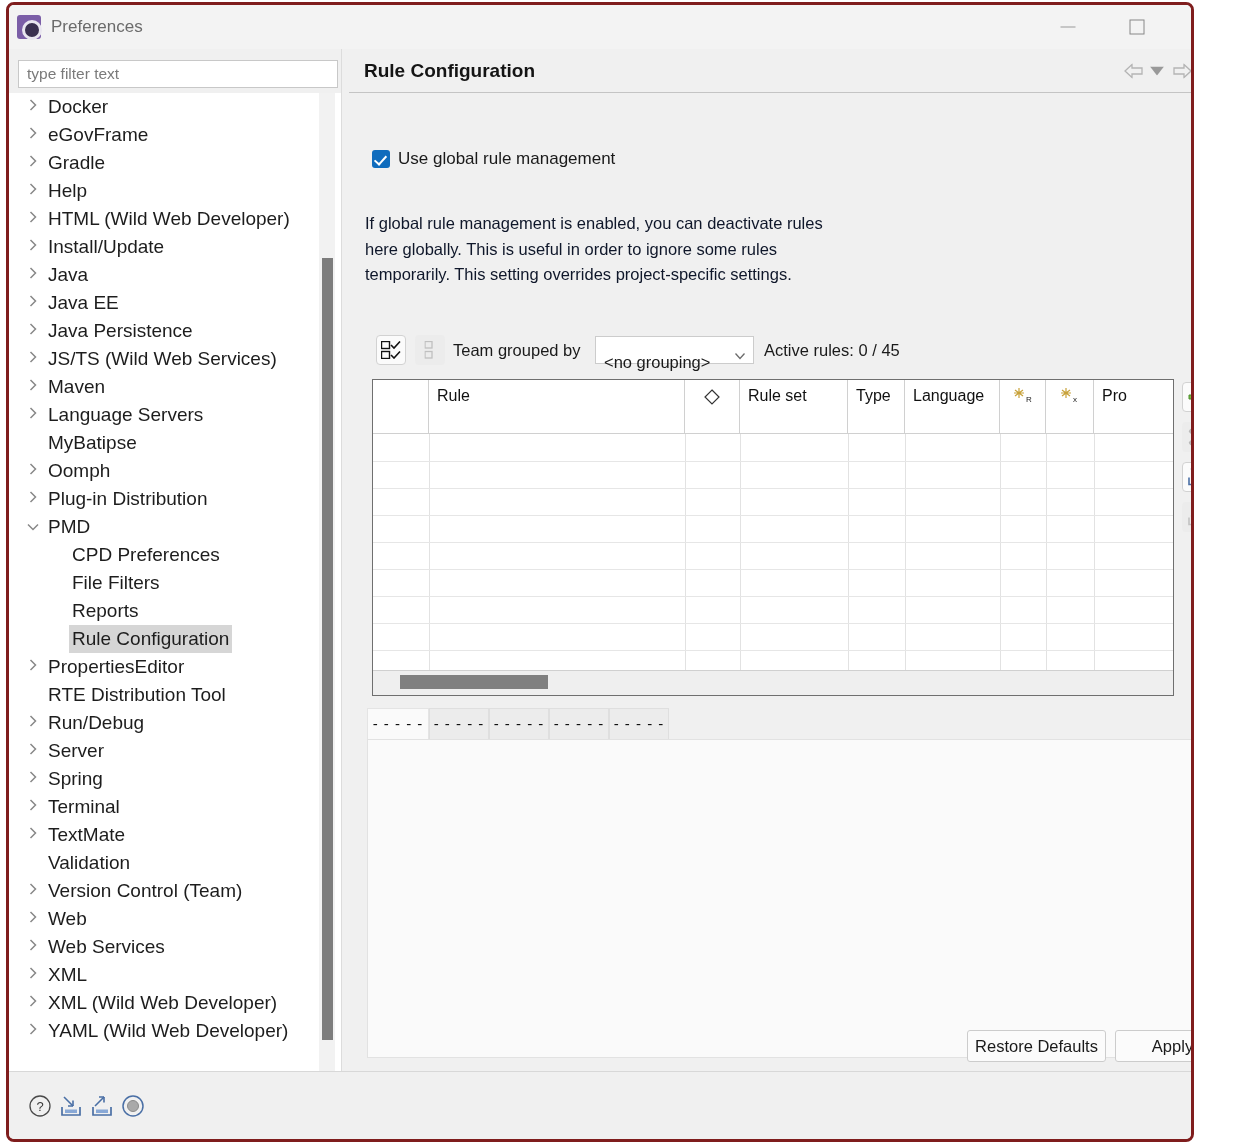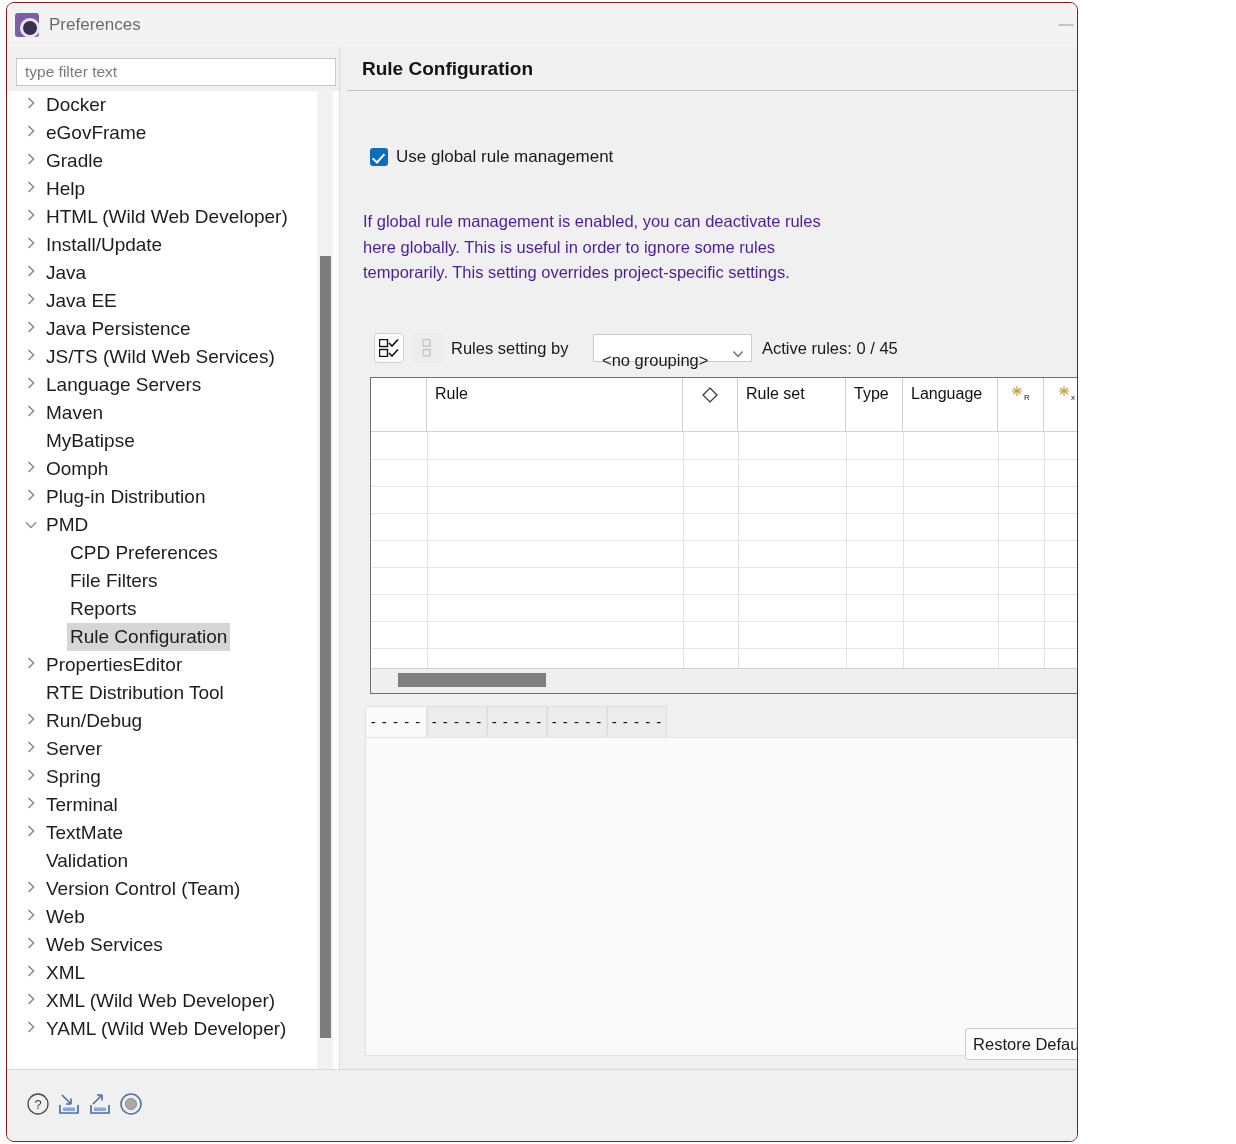--- a/index.html
+++ b/index.html
@@ -7,23 +7,23 @@
     margin: 0; padding: 0;
     width: 1236px; height: 1144px;
     background: #ffffff;
     font-family: "Liberation Sans", sans-serif;
     overflow: hidden;
   }
 
   #window {
     position: absolute;
     left: 6px; top: 2px;
-    width: 1072px; height: 1140px;
+    width: 1188px; height: 1140px;
     background: #f0f0f0;
-    border: 1px solid #7f1d1d;
+    border: 3px solid #7f1d1d;
     border-radius: 8px;
     overflow: hidden;
   }
 
   
   #titlebar {
     position: absolute; left: 0; top: 0;
     width: 1224px; height: 44px;
     background: #f3f3f3;
   }
@@ -181,21 +181,21 @@
     position: absolute; left: 49px; top: 97px;
     font-size: 17px; color: #1a1a1a;
     line-height: 26px;
     white-space: nowrap;
   }
 
   #desc-text {
     position: absolute; left: 16px; top: 162px;
     width: 470px;
     font-size: 16.5px;
-    color: #4c1d95;
+    color: #0f172a;
     line-height: 25.5px;
   }
 
   
   #toolbar-row {
     position: absolute; left: 0; top: 286px;
     width: 884px; height: 36px;
   }
   .tbbtn {
     position: absolute; top: 0;
@@ -467,27 +467,27 @@
       <div class="tree-row">
         <span class="twisty"><svg width="8" height="12" viewBox="0 0 8 12">
             <path d="M1.5 1 L6.5 6 L1.5 11" fill="none" stroke="#888" stroke-width="1.5"></path>
           </svg></span>
         <span class="tlabel">JS/TS (Wild Web Services)</span>
       </div>
       <div class="tree-row">
         <span class="twisty"><svg width="8" height="12" viewBox="0 0 8 12">
             <path d="M1.5 1 L6.5 6 L1.5 11" fill="none" stroke="#888" stroke-width="1.5"></path>
           </svg></span>
+        <span class="tlabel">Maven</span>
+      </div>
+      <div class="tree-row">
+        <span class="twisty"><svg width="8" height="12" viewBox="0 0 8 12">
+            <path d="M1.5 1 L6.5 6 L1.5 11" fill="none" stroke="#888" stroke-width="1.5"></path>
+          </svg></span>
         <span class="tlabel">Language Servers</span>
-      </div>
-      <div class="tree-row">
-        <span class="twisty"><svg width="8" height="12" viewBox="0 0 8 12">
-            <path d="M1.5 1 L6.5 6 L1.5 11" fill="none" stroke="#888" stroke-width="1.5"></path>
-          </svg></span>
-        <span class="tlabel">Maven</span>
       </div>
       <div class="tree-row">
         <span class="tlabel">MyBatipse</span>
       </div>
       <div class="tree-row">
         <span class="twisty"><svg width="8" height="12" viewBox="0 0 8 12">
             <path d="M1.5 1 L6.5 6 L1.5 11" fill="none" stroke="#888" stroke-width="1.5"></path>
           </svg></span>
         <span class="tlabel">Oomph</span>
       </div>
@@ -646,21 +646,21 @@
           <path d="M10 4 L13 7 L19 0.5" fill="none" stroke="#111" stroke-width="1.6"></path>
           <path d="M10 14 L13 17 L19 10.5" fill="none" stroke="#111" stroke-width="1.6"></path>
         </svg>
       </div>
       <div class="tbbtn" id="tb-deselall">
         <svg width="11" height="18" viewBox="0 0 11 18">
           <rect x="0.5" y="0.5" width="7" height="6.5" fill="none" stroke="#c0c0c0" stroke-width="1.3"></rect>
           <rect x="0.5" y="10.5" width="7" height="6.5" fill="none" stroke="#c0c0c0" stroke-width="1.3"></rect>
         </svg>
       </div>
-      <div id="grouped-label">Rules setting by</div>
+      <div id="grouped-label">Team grouped by</div>
       <div id="group-select">
         <div id="group-select-value">&lt;no grouping&gt;</div>
         <div id="group-select-arrow">
           <svg width="10" height="7" viewBox="0 0 10 7">
               <path d="M0.5 0.5 L5 5.5 L9.5 0.5" fill="none" stroke="#6b6b6b" stroke-width="1.3"></path>
             </svg>
         </div>
       </div>
       <div id="active-rules">Active rules: 0 / 45</div>
     </div>

